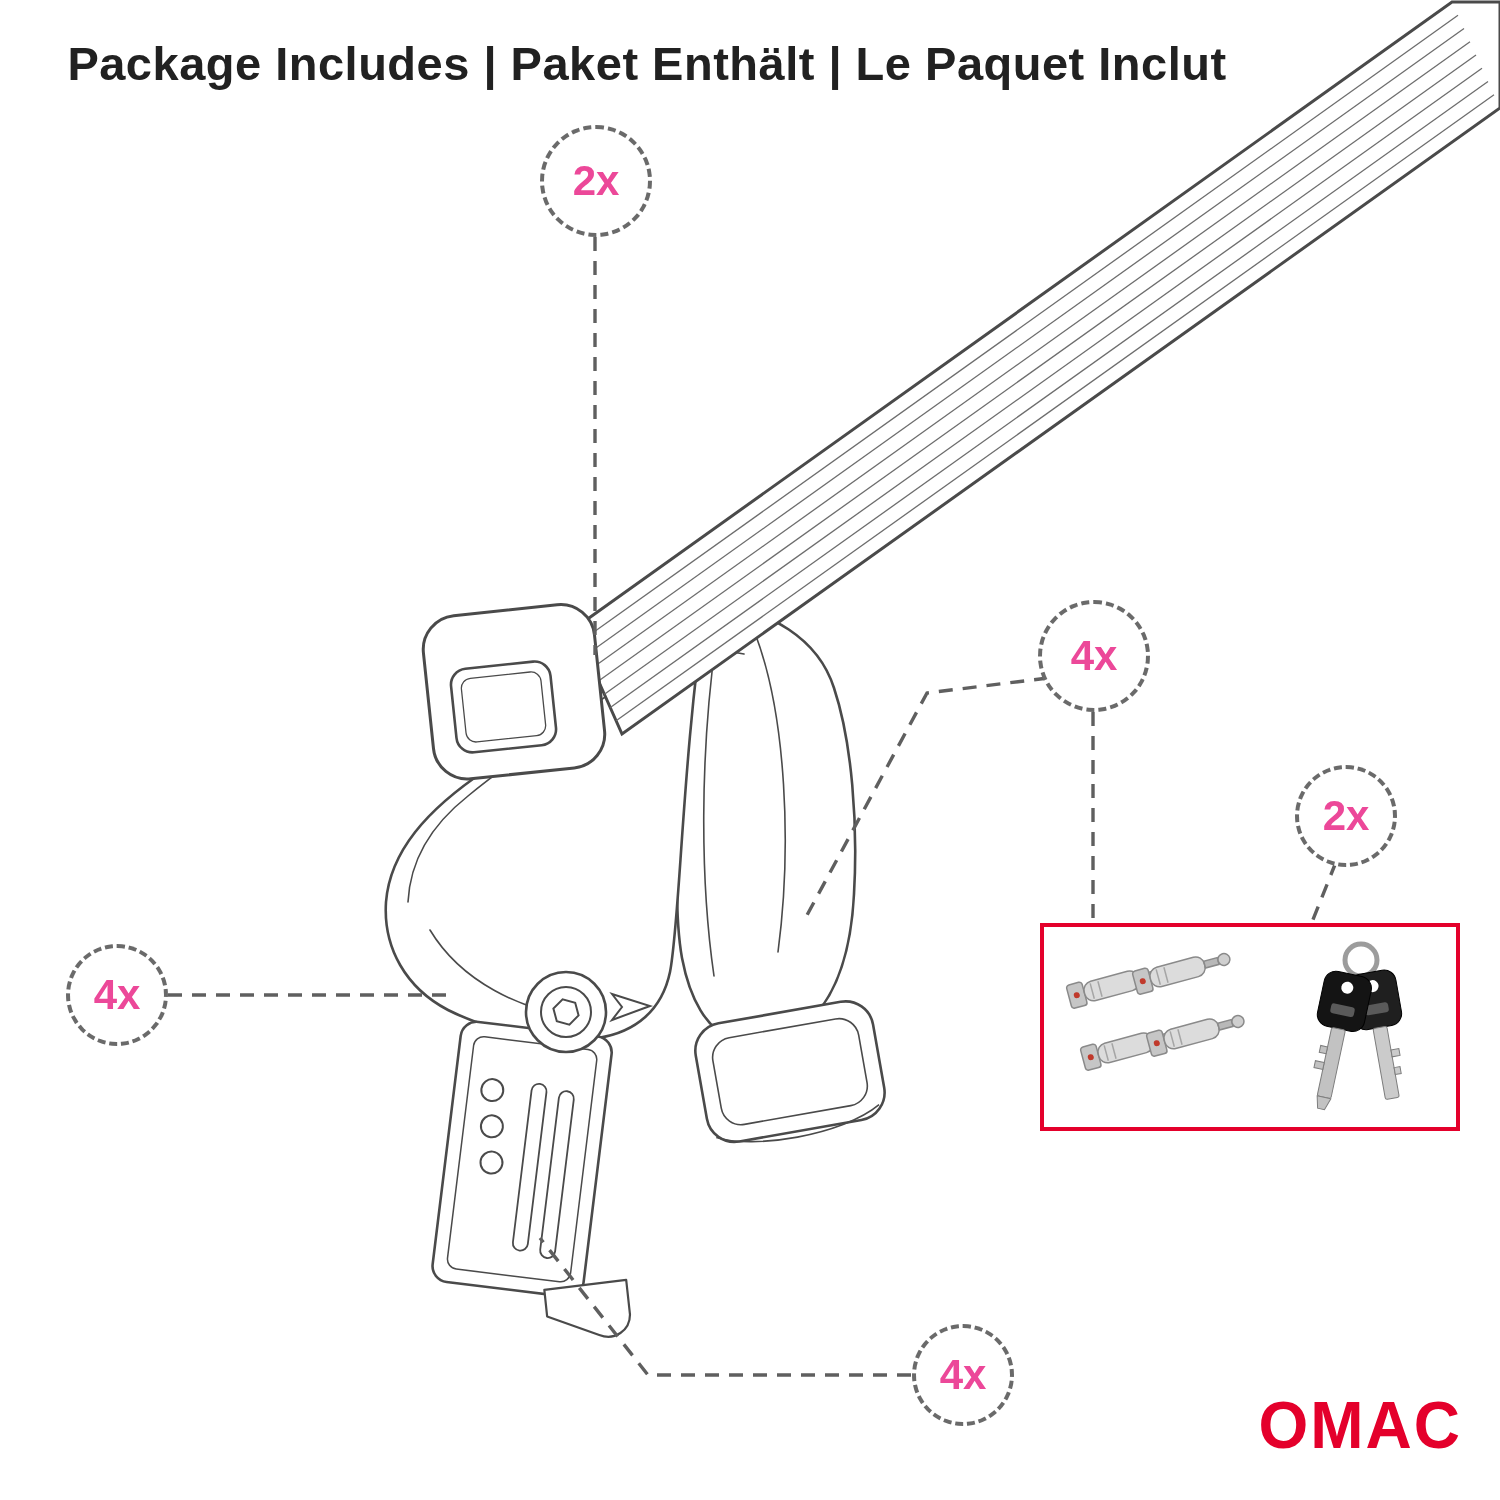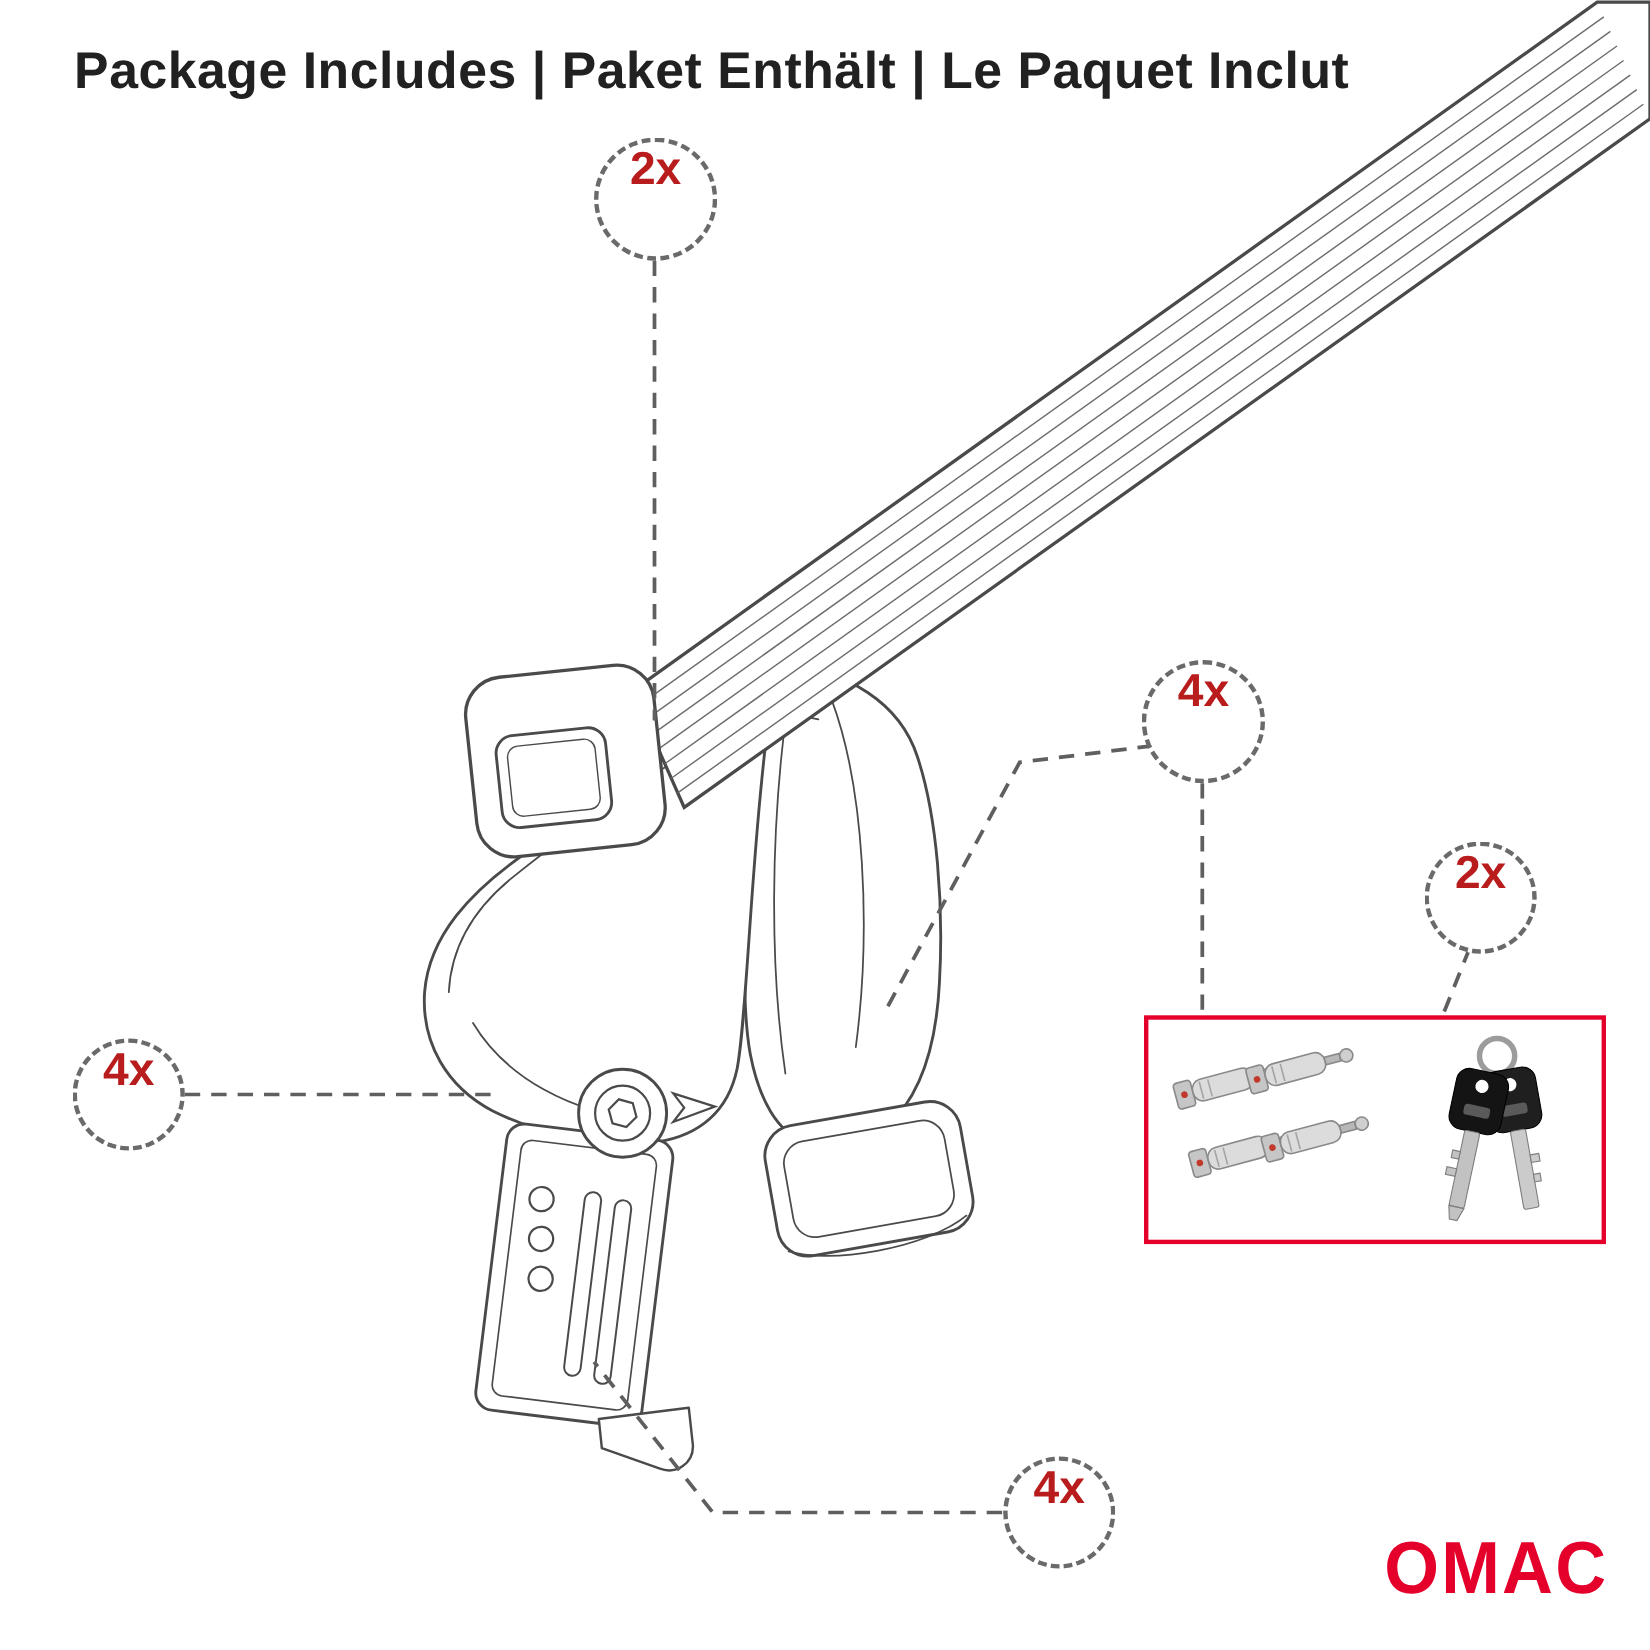--- a/index.html
+++ b/index.html
@@ -26,23 +26,24 @@
     position: absolute; top: 0; left: 0;
     width: 1500px; height: 1500px;
   }
 
   .callout {
     position: absolute;
     border: 4px dashed #6a6a6a;
     border-radius: 50%;
     background: #ffffff;
     display: flex;
+    align-items: center;
     justify-content: center;
     font-weight: 700;
-    color: #b91c1c;
+    color: #ec4899;
   }
   .callout .qty { font-size: 42px; }
   .co-crossbar { left: 540px; top: 125px; width: 112px; height: 112px; }
   .co-lockbolts { left: 1038px; top: 600px; width: 112px; height: 112px; }
   .co-keys { left: 1295px; top: 765px; width: 102px; height: 102px; }
   .co-foot { left: 66px;  top: 944px; width: 102px; height: 102px; }
   .co-clamp { left: 912px; top: 1324px; width: 102px; height: 102px; }
 
   .parts-box {
     position: absolute;

